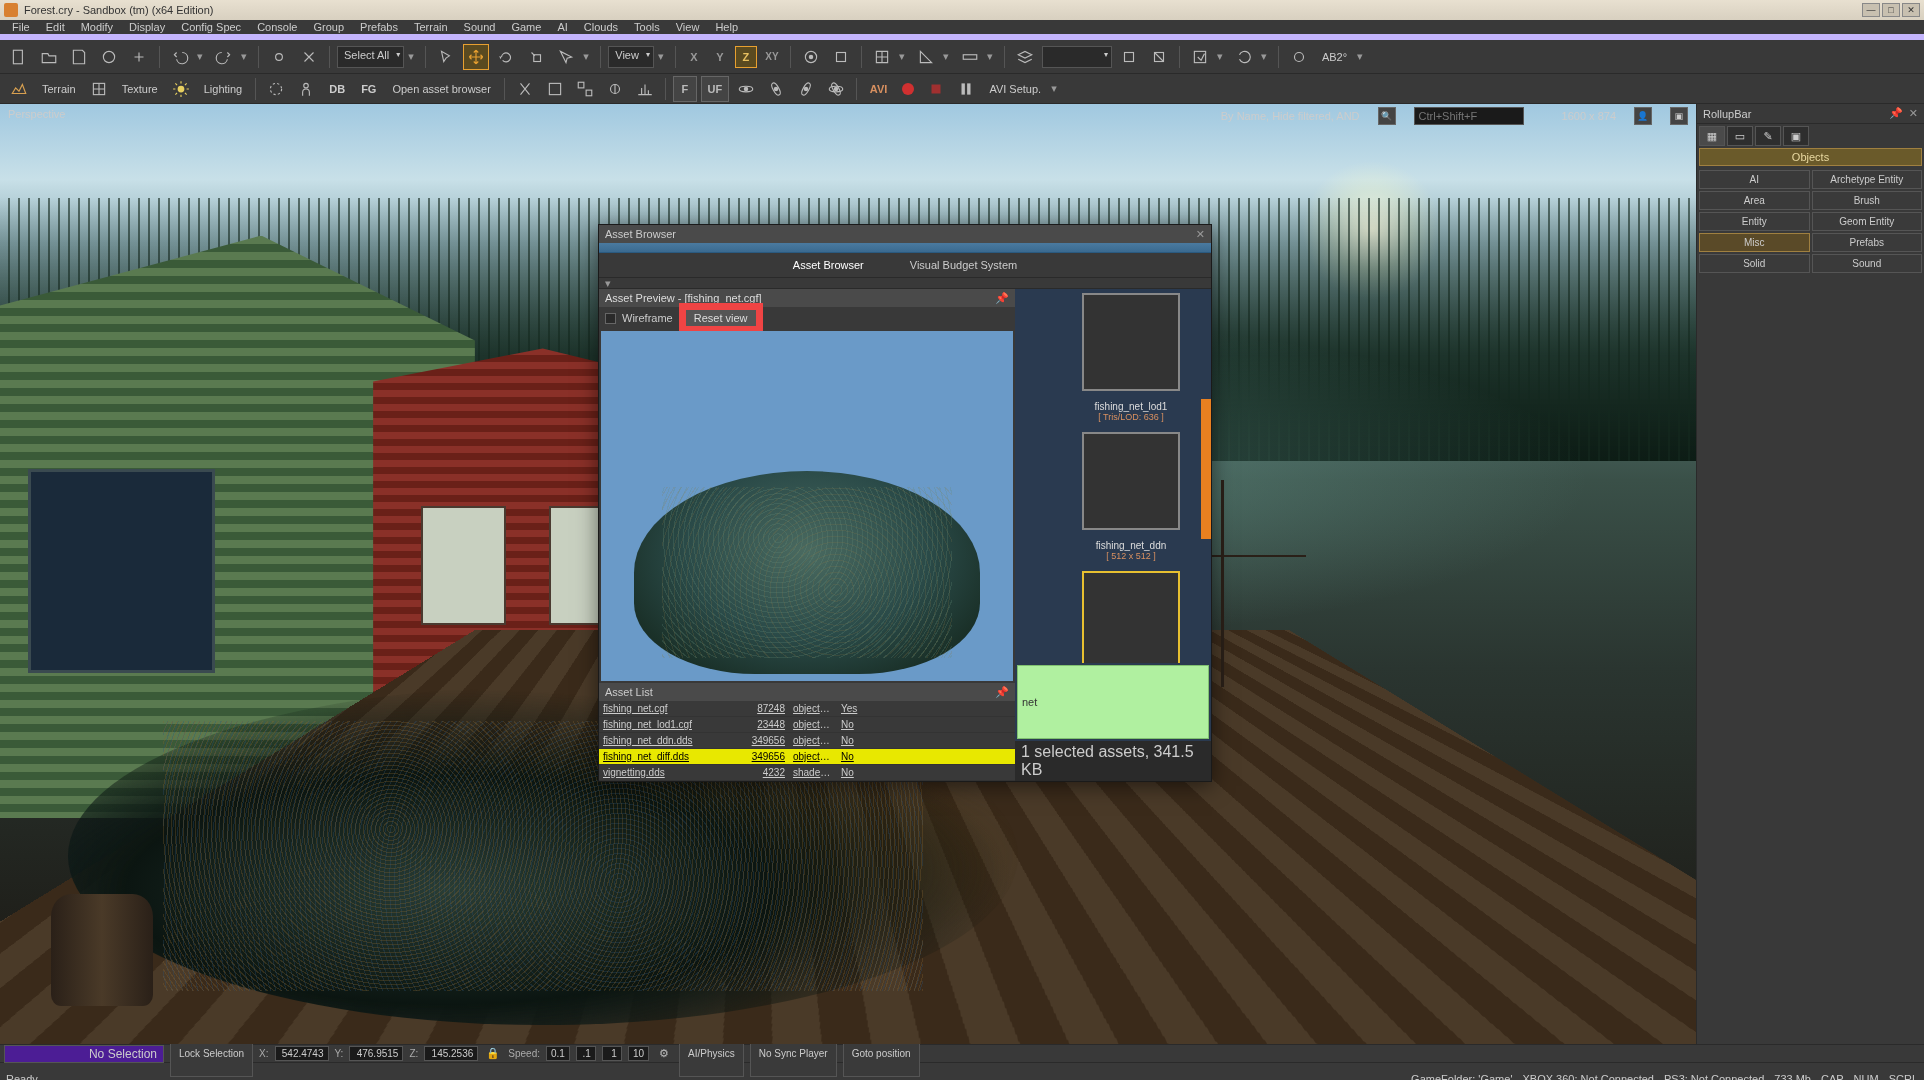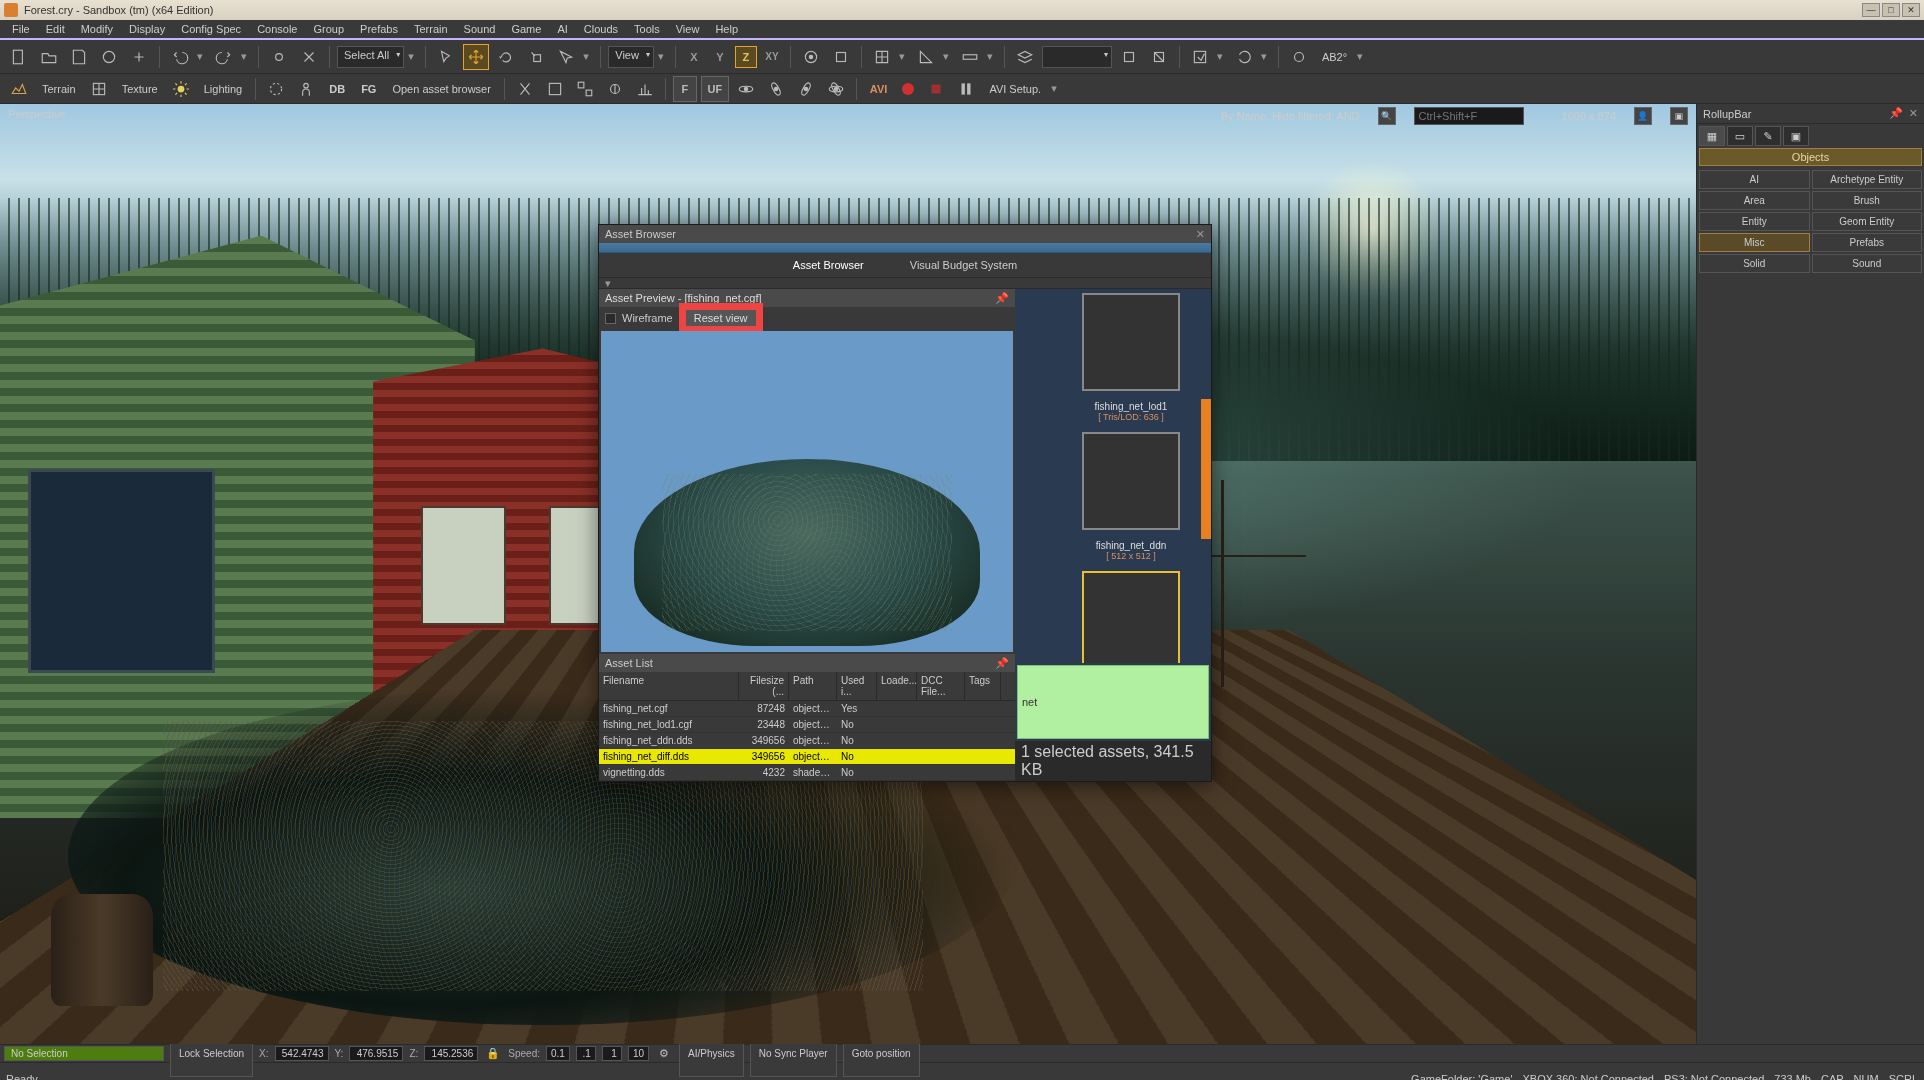--- a/index.html
+++ b/index.html
@@ -2,21 +2,21 @@
 <html><head>
 <meta charset="utf-8">
 <style>
 * { margin:0; padding:0; box-sizing:border-box; font-family:Tahoma,Arial,sans-serif; font-size:11px; }
 body { background:#393939; color:#ccc; overflow:hidden; width:1924px; height:1080px; position:relative; }
 .titlebar { height:20px; background:linear-gradient(#e8e0d0,#d8d0c0); display:flex; align-items:center; padding:0 4px; color:#333; }
 .titlebar .icon { width:14px; height:14px; background:#d88030; border-radius:2px; margin-right:6px; }
 .titlebar .title { flex:1; }
 .titlebar .winbtns { display:flex; gap:2px; }
 .titlebar .winbtns div { width:18px; height:14px; background:#c8c0b0; border:1px solid #888; display:flex; align-items:center; justify-content:center; font-size:9px; cursor:pointer; }
-.menubar { height:20px; background:#393939; display:flex; align-items:center; padding:0 4px; border-bottom:2px solid #c4b5fd; }
+.menubar { height:20px; background:#393939; display:flex; align-items:center; padding:0 4px; border-bottom:6px solid #c4b5fd; }
 .menubar .mi { padding:2px 8px; color:#ccc; cursor:pointer; }
 .toolbar { height:34px; background:#393939; display:flex; align-items:center; padding:0 6px; gap:4px; border-bottom:1px solid #2a2a2a; }
 .toolbar2 { height:30px; }
 .tbtn { width:26px; height:26px; display:flex; align-items:center; justify-content:center; border:1px solid transparent; cursor:pointer; color:#bbb; }
 .tbtn.active { background:#5a4a20; border:1px solid #e8a030; }
 .tbtn svg { width:18px; height:18px; }
 .tsep { width:1px; height:22px; background:#555; margin:0 3px; }
 .tlabel { color:#ccc; padding:0 6px; cursor:pointer; }
 .tselect { background:#2a2a2a; border:1px solid #555; color:#ccc; padding:2px 14px 2px 6px; height:22px; position:relative; cursor:pointer; }
 .tselect::after { content:"▾"; position:absolute; right:3px; top:3px; font-size:8px; }
@@ -55,37 +55,37 @@
 .ab-preview-hdr .pin { color:#999; cursor:pointer; }
 .ab-preview-ctrl { height:22px; display:flex; align-items:center; gap:6px; padding:0 6px; background:#393939; }
 .ab-preview-ctrl .chk { width:11px; height:11px; background:#2a2a2a; border:1px solid #666; cursor:pointer; }
 .ab-preview-ctrl .btn { background:#555; border:7px solid #ef4444; padding:2px 8px; cursor:pointer; color:#ddd; }
 .ab-preview { flex:1; background:#6a9ac8; margin:2px; position:relative; overflow:hidden; }
 .ab-list-hdr { height:18px; background:#4a4a4a; display:flex; align-items:center; padding:0 6px; }
 .ab-list-hdr .t { flex:1; }
 .ab-table { background:#393939; }
 .ab-th { display:flex; background:#3a3a3a; border-bottom:1px solid #2a2a2a; }
 .ab-th div { padding:3px 4px; border-right:1px solid #2a2a2a; color:#ccc; font-size:10px; }
-.ab-tr { display:flex; border-bottom:1px solid #333; cursor:pointer; }
+.ab-tr { display:flex; border-bottom:1px solid #333; cursor:pointer;text-decoration:underline; }
 .ab-tr.sel { background:#e8e800; color:#000; }
 .ab-tr div { padding:2px 4px; font-size:10px; overflow:hidden; text-overflow:ellipsis; white-space:nowrap; }
 .c-fn { width:140px; } .c-fs { width:50px; text-align:right; } .c-pa { width:48px; } .c-ui { width:40px; } .c-lo { width:40px; } .c-dc { width:48px; } .c-tg { width:36px; }
 .ab-right { width:196px; background:#2a3a50; display:flex; flex-direction:column; overflow:hidden; position:relative; }
 .ab-thumbs { flex:1; overflow-y:auto; padding:4px 0 4px 36px; }
 .thumb { margin-bottom:10px; text-align:center; position:relative; }
 .thumb .img { width:98px; height:98px; border:2px solid #888; margin:0 auto; background:#333; position:relative; }
 .thumb.sel .img { border-color:#e8c030; }
 .thumb .nm { color:#ddd; font-size:10px; margin-top:10px; }
 .thumb .meta { color:#d89060; font-size:9px; }
 .thumb.sel .nm { background:#3a7ad0; color:#fff; display:inline-block; padding:1px 4px; }
 .ab-search { background:#b0f0a0; color:#333; padding:4px; margin:2px; height:74px; border:1px solid #80c070; }
 .ab-status { background:#2a2a2a; padding:2px 6px; color:#ccc; font-size:16px; }
 .ab-scroll-accent { position:absolute; right:0; top:110px; width:10px; height:140px; background:#e88020; }
 .bottombar { height:18px; background:#393939; border-top:1px solid #2a2a2a; display:flex; align-items:center; padding:0 4px; gap:6px; }
-.bottombar .bx { background:#4d7c0f; border:1px solid #555; padding:1px 6px; color:#ccc; font-size:10px; }
+.bottombar .bx { background:#4c1d95; border:1px solid #555; padding:1px 6px; color:#ccc; font-size:12px;text-align:right; }
 .bottombar .lbl { color:#aaa; font-size:10px; }
 .bottombar .num { background:#1a1a1a; border:1px solid #555; padding:1px 4px; color:#ccc; font-size:10px; min-width:54px; text-align:right; }
 .bottombar .sm { min-width:20px; }
 .bottombar .btn { background:#3a3a3a; border:1px solid #555; padding:17px 8px; cursor:pointer; font-size:10px; }
 .statusbar { height:32px; background:#393939; border-top:1px solid #2a2a2a; display:flex; align-items:center; padding:0 6px; color:#ccc; font-size:10px; }
 .statusbar .l { flex:1; }
 .statusbar .r { display:flex; gap:10px; }
 .axis-btn { width:22px; height:22px; display:flex; align-items:center; justify-content:center; font-weight:bold; color:#999; cursor:pointer; border:1px solid transparent; }
 .axis-btn.active { background:#5a4a20; border-color:#e8a030; color:#e8c060; }
 .rec-btn { width:22px; height:22px; display:flex; align-items:center; justify-content:center; cursor:pointer; }
@@ -530,29 +530,20 @@
         <div class="btn">Reset view</div>
       </div>
       <div class="ab-preview">
         <div class="mesh"></div>
       </div>
       <div class="ab-list-hdr">
         <span class="t">Asset List</span>
         <span class="pin">📌</span>
       </div>
       <div class="ab-table">
-        <div class="ab-th" id="abth">
-            <div class="c-fn">Filename</div>
-            <div class="c-fs">Filesize (...</div>
-            <div class="c-pa">Path</div>
-            <div class="c-ui">Used i...</div>
-            <div class="c-lo">Loade...</div>
-            <div class="c-dc">DCC File...</div>
-            <div class="c-tg">Tags</div>
-          </div>
         <div id="abrows">
             <div class="ab-tr">
               <div class="c-fn">fishing_net.cgf</div>
               <div class="c-fs">87248</div>
               <div class="c-pa">objects/...</div>
               <div class="c-ui">Yes</div>
               <div class="c-lo"></div>
               <div class="c-dc"></div>
               <div class="c-tg"></div>
             </div>

